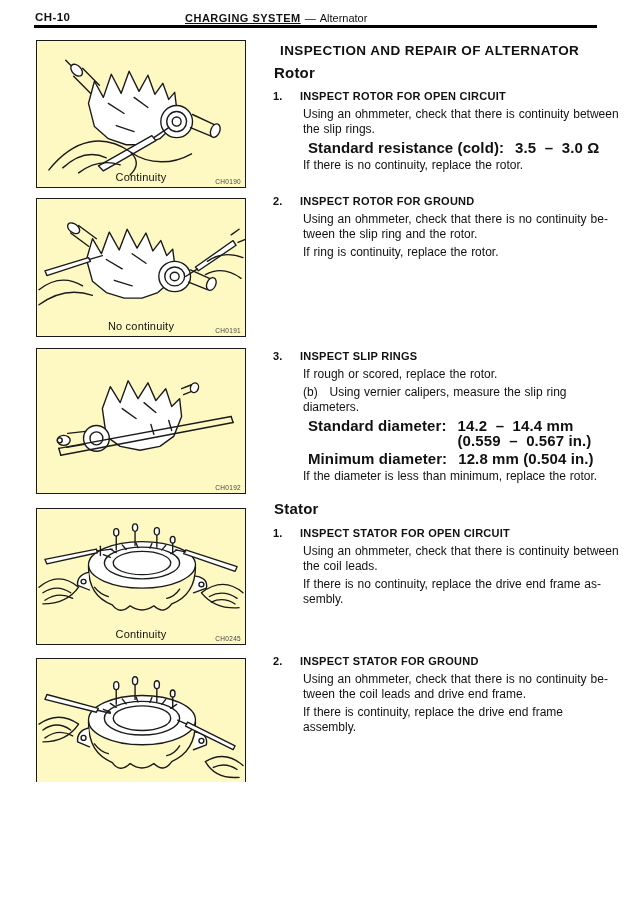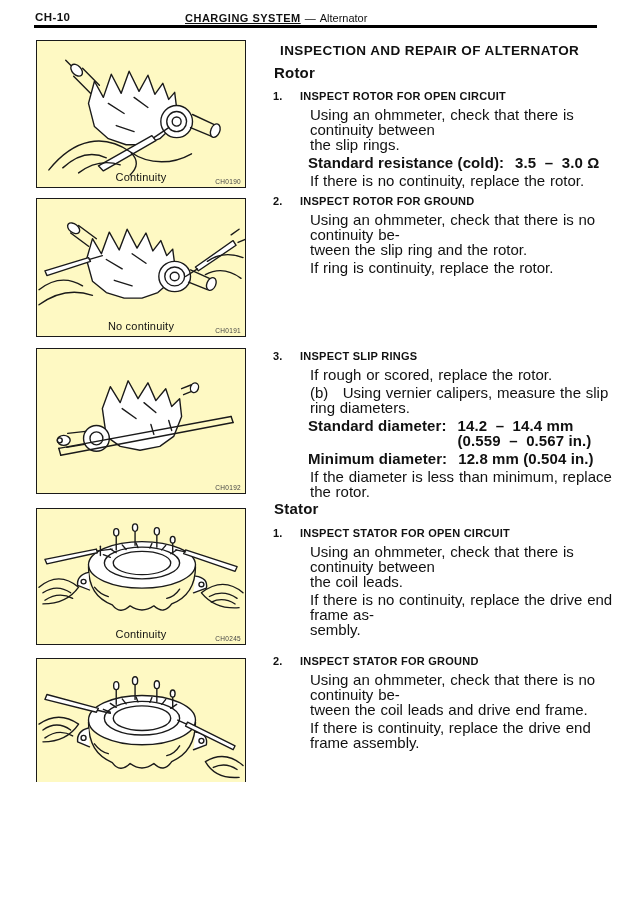--- a/index.html
+++ b/index.html
@@ -19,21 +19,21 @@
   .fig-caption{position:absolute;left:0;right:0;bottom:4px;text-align:center;font-size:11px;letter-spacing:.2px;}
   .fig-code{position:absolute;right:4px;bottom:2px;font-size:6.5px;color:#444;letter-spacing:.3px;}
 
   
   .main-heading{position:absolute;left:273px;top:36px;margin:7px;font-size:13.5px;font-weight:bold;letter-spacing:.4px;white-space:nowrap;}
   .sec-title{position:absolute;left:274px;margin:0;font-size:15px;font-weight:bold;letter-spacing:.2px;}
   .item{position:absolute;left:273px;width:350px;}
   .item-head{display:flex;font-size:11px;font-weight:bold;line-height:15px;letter-spacing:.25px;}
   .item-head .num{width:27px;flex:none;}
   .blocks{margin-left:27px;}
-  p.body{margin:3px 10px 0;font-size:15px;line-height:15px;white-space:pre-wrap;word-spacing:.6px;}
+  p.body{margin:3px 3px 0;font-size:12px;line-height:15px;white-space:pre-wrap;word-spacing:.6px;}
   p.spec{margin:3px 8px 0;font-size:15px;line-height:15px;font-weight:bold;display:flex;letter-spacing:.1px;}
   .spec-value{margin-left:11px;white-space:pre-wrap;}
 </style>
 </head>
 <body>
 
 <div class="page">
 
   <div class="hdr-code">CH-10</div>
   <div class="hdr-title">

